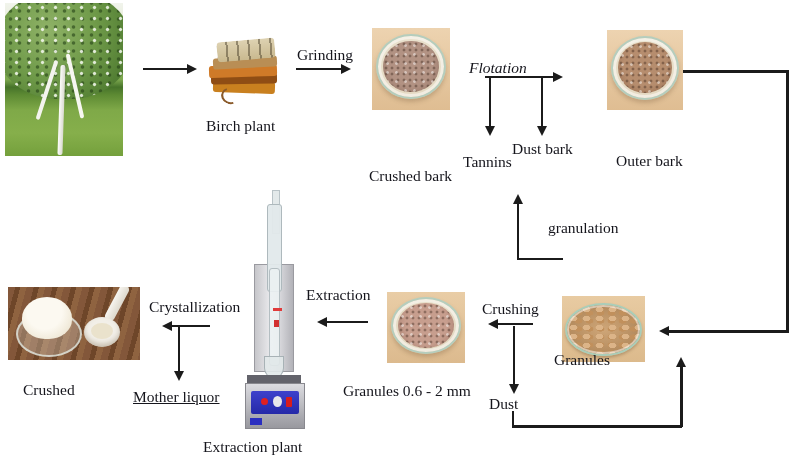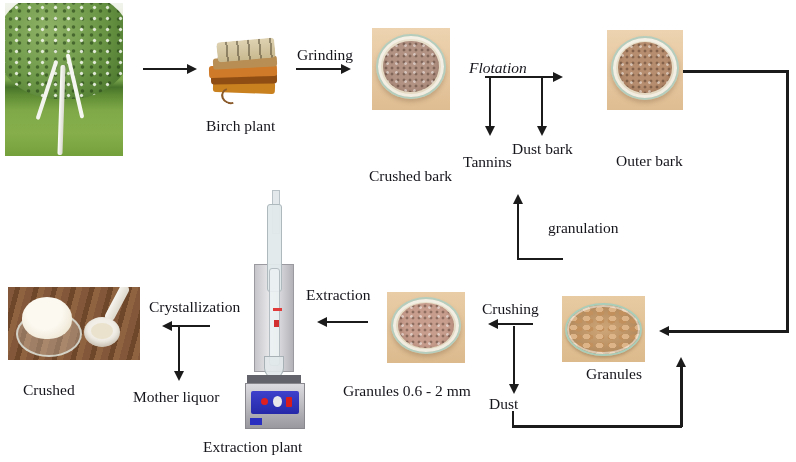--- a/index.html
+++ b/index.html
@@ -222,22 +222,22 @@
 
   <span class="lbl" style="left:206px;top:117px;">Birch plant</span>
   <span class="lbl" style="left:297px;top:46px;">Grinding</span>
   <span class="lbl" style="left:369px;top:120px;margin-top:47px;">Crushed bark</span>
   <span class="lbl" style="left:469px;top:59px;font-style:italic;">Flotation</span>
   <span class="lbl" style="left:443px;top:153px;margin-left:20px;">Tannins</span>
   <span class="lbl" style="left:512px;top:140px;">Dust bark</span>
   <span class="lbl" style="left:616px;top:113px;margin-top:39px;">Outer bark</span>
   <span class="lbl" style="left:548px;top:183px;margin-top:36px;">granulation</span>
   <span class="lbl" style="left:482px;top:300px;">Crushing</span>
-  <span class="lbl" style="left:554px;top:365px;margin-left:32px;">Granules</span>
+  <span class="lbl" style="left:554px;top:351px;">Granules</span>
   <span class="lbl" style="left:489px;top:395px;text-align:right;">Dust</span>
   <span class="lbl" style="left:343px;top:382px;">Granules 0.6 - 2 mm</span>
   <span class="lbl" style="left:306px;top:286px;">Extraction</span>
   <span class="lbl" style="left:203px;top:438px;">Extraction plant</span>
   <span class="lbl" style="left:149px;top:298px;">Crystallization</span>
-  <span class="lbl" style="left:133px;top:388px;">Mother liquor</span>
+  <span class="lbl" style="left:133px;top:388px;text-decoration:underline;">Mother liquor</span>
   <span class="lbl" style="left:23px;top:381px;">Crushed</span>
 
 </div>
 
 </body></html>

